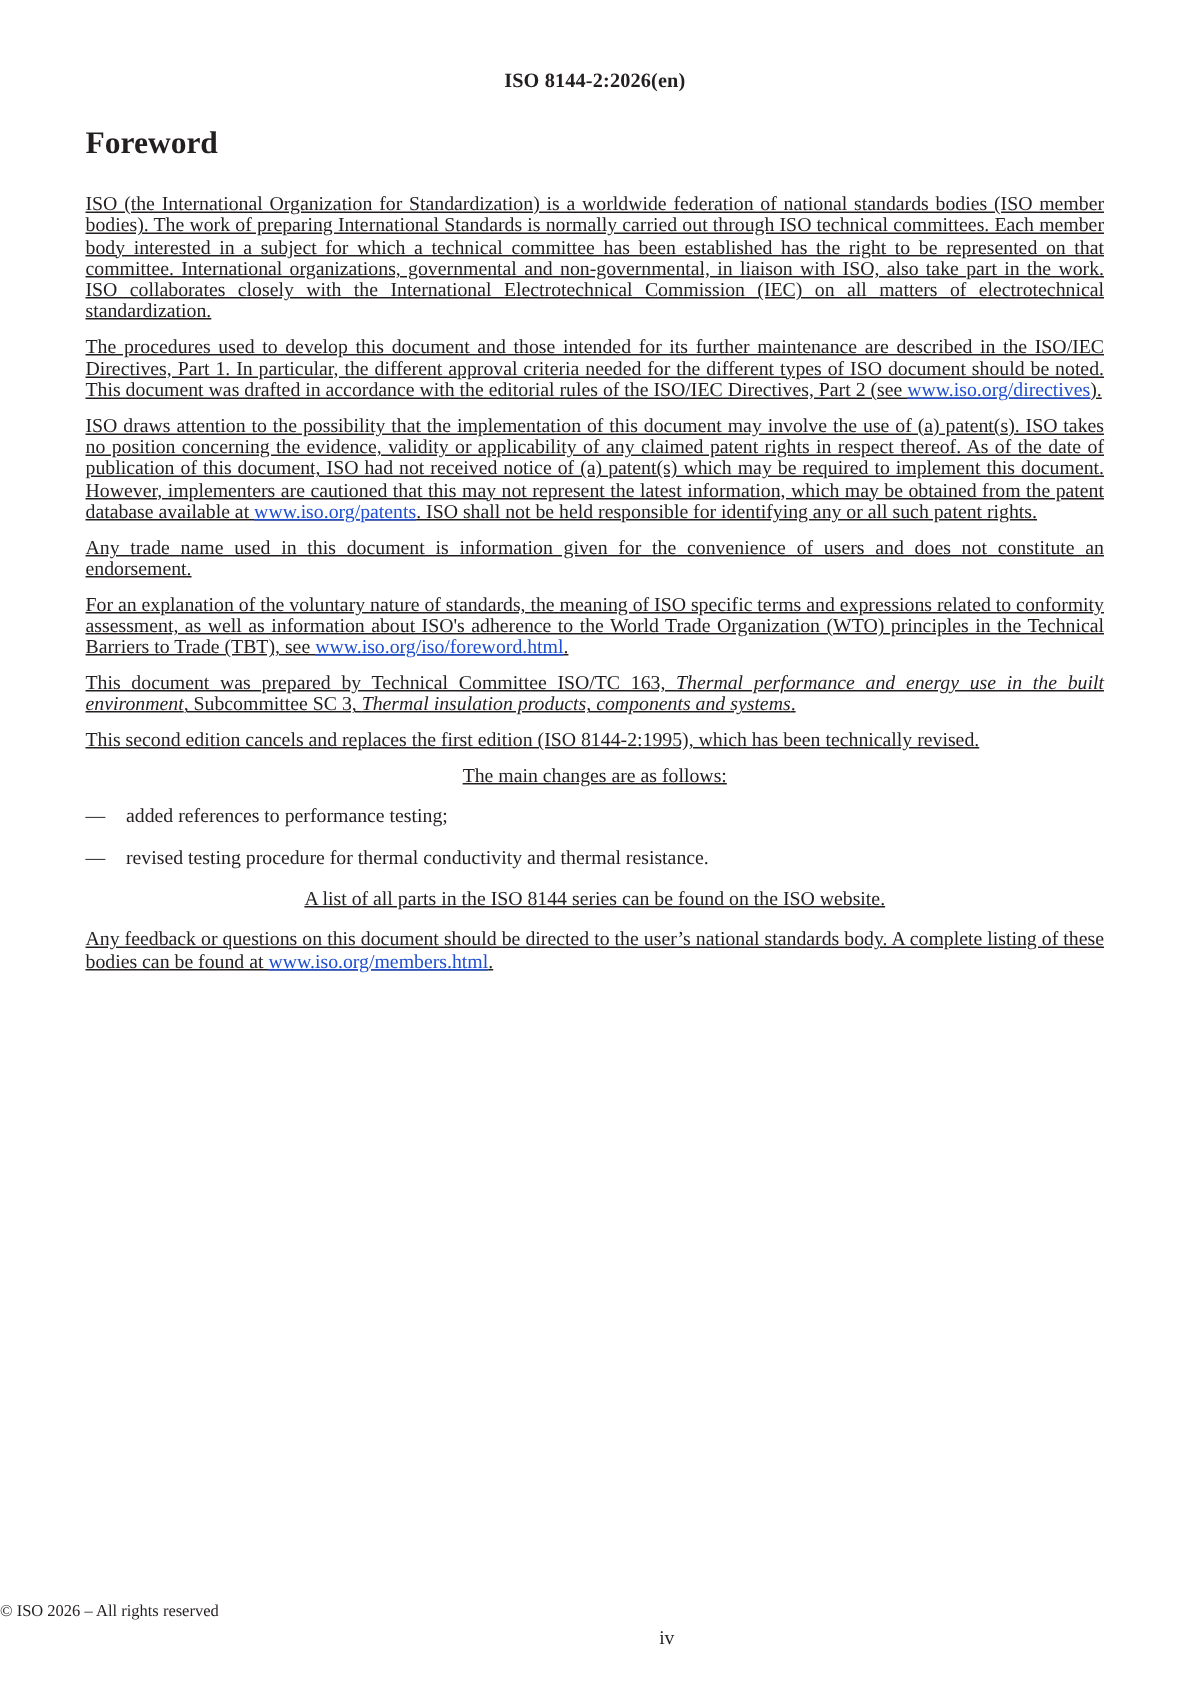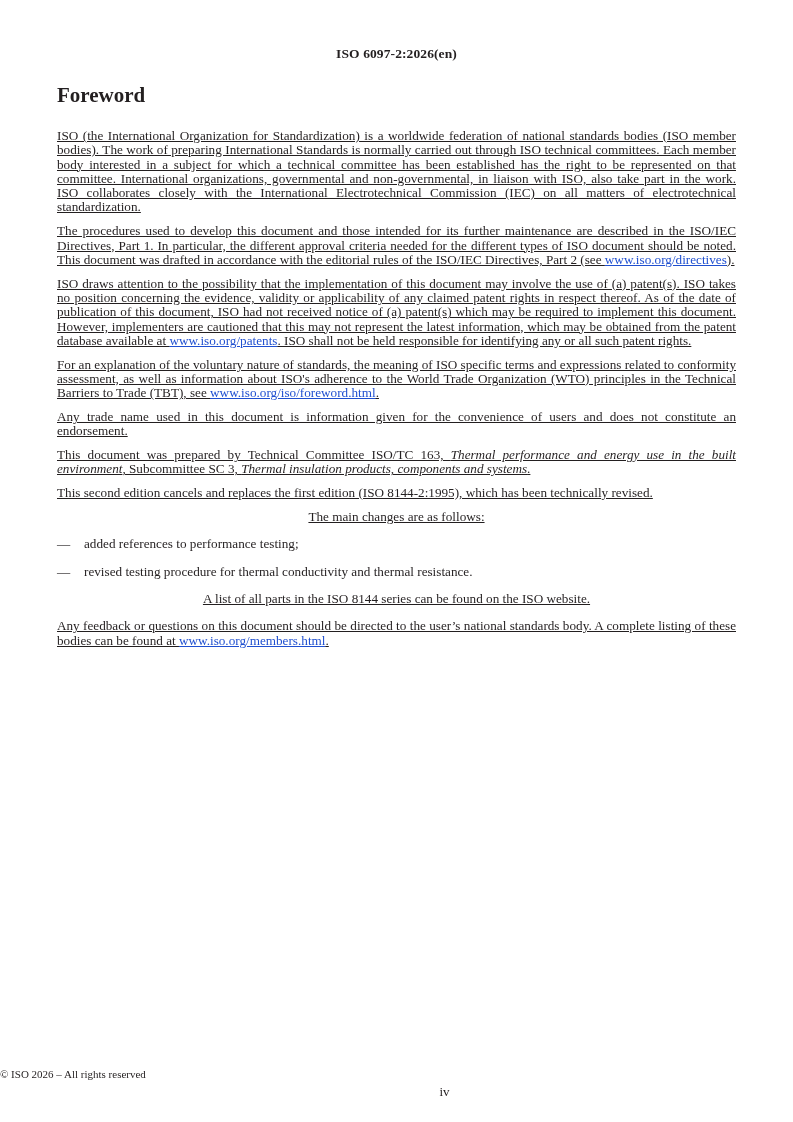--- a/index.html
+++ b/index.html
@@ -17,34 +17,34 @@
   .dash-item { display: flex; margin: 0 0 13px 0; }
   .dash { width: 27px; flex: 0 0 27px; }
   .footer { position: absolute; top: 1067px; left: 0; width: 793px; 
             font-size: 11px; line-height: 14px; }
   .page-num { position: absolute; top: 1084px; left: 0; width: 793px; text-align: center;
               font-size: 13px; margin-left: 48px; }
 </style>
 </head>
 <body>
 
-<div class="header">ISO 6097-2:2026(en)</div>
+<div class="header">ISO 8144-2:2026(en)</div>
 
 <h1 class="title">Foreword</h1>
 
 <div class="content">
   <p>ISO (the International Organization for Standardization) is a worldwide federation of national standards bodies (ISO member bodies). The work of preparing International Standards is normally carried out through ISO technical committees. Each member body interested in a subject for which a technical committee has been established has the right to be represented on that committee. International organizations, governmental and non-governmental, in liaison with ISO, also take part in the work. ISO collaborates closely with the International Electrotechnical Commission (IEC) on all matters of electrotechnical standardization.</p>
 
   <p><span>The procedures used to develop this document and those intended for its further maintenance are described in the ISO/IEC Directives, Part 1. In particular, the different approval criteria needed for the different types of ISO document should be noted. This document was drafted in accordance with the editorial rules of the ISO/IEC Directives, Part 2 (see </span><a>www.iso.org/directives</a><span>).</span></p>
 
   <p><span>ISO draws attention to the possibility that the implementation of this document may involve the use of (a) patent(s). ISO takes no position concerning the evidence, validity or applicability of any claimed patent rights in respect thereof. As of the date of publication of this document, ISO had not received notice of (a) patent(s) which may be required to implement this document. However, implementers are cautioned that this may not represent the latest information, which may be obtained from the patent database available at </span><a>www.iso.org/patents</a><span>. ISO shall not be held responsible for identifying any or all such patent rights.</span></p>
 
+  <p>Any trade name used in this document is information given for the convenience of users and does not constitute an endorsement.</p>
+
   <p><span>For an explanation of the voluntary nature of standards, the meaning of ISO specific terms and expressions related to conformity assessment, as well as information about ISO's adherence to the World Trade Organization (WTO) principles in the Technical Barriers to Trade (TBT), see </span><a>www.iso.org/iso/foreword.html</a><span>.</span></p>
-
-  <p>Any trade name used in this document is information given for the convenience of users and does not constitute an endorsement.</p>
 
   <p><span>This document was prepared by Technical Committee ISO/TC 163, </span><em>Thermal performance and energy use in the built environment</em><span>, Subcommittee SC 3, </span><em>Thermal insulation products, components and systems</em><span>.</span></p>
 
   <p>This second edition cancels and replaces the first edition (ISO 8144-2:1995), which has been technically revised.</p>
 
   <p class="left" style="margin-bottom:13px;">The main changes are as follows:</p>
 
   <div class="dash-item">
     <span class="dash">—</span>
     <span>added references to performance testing;</span>

